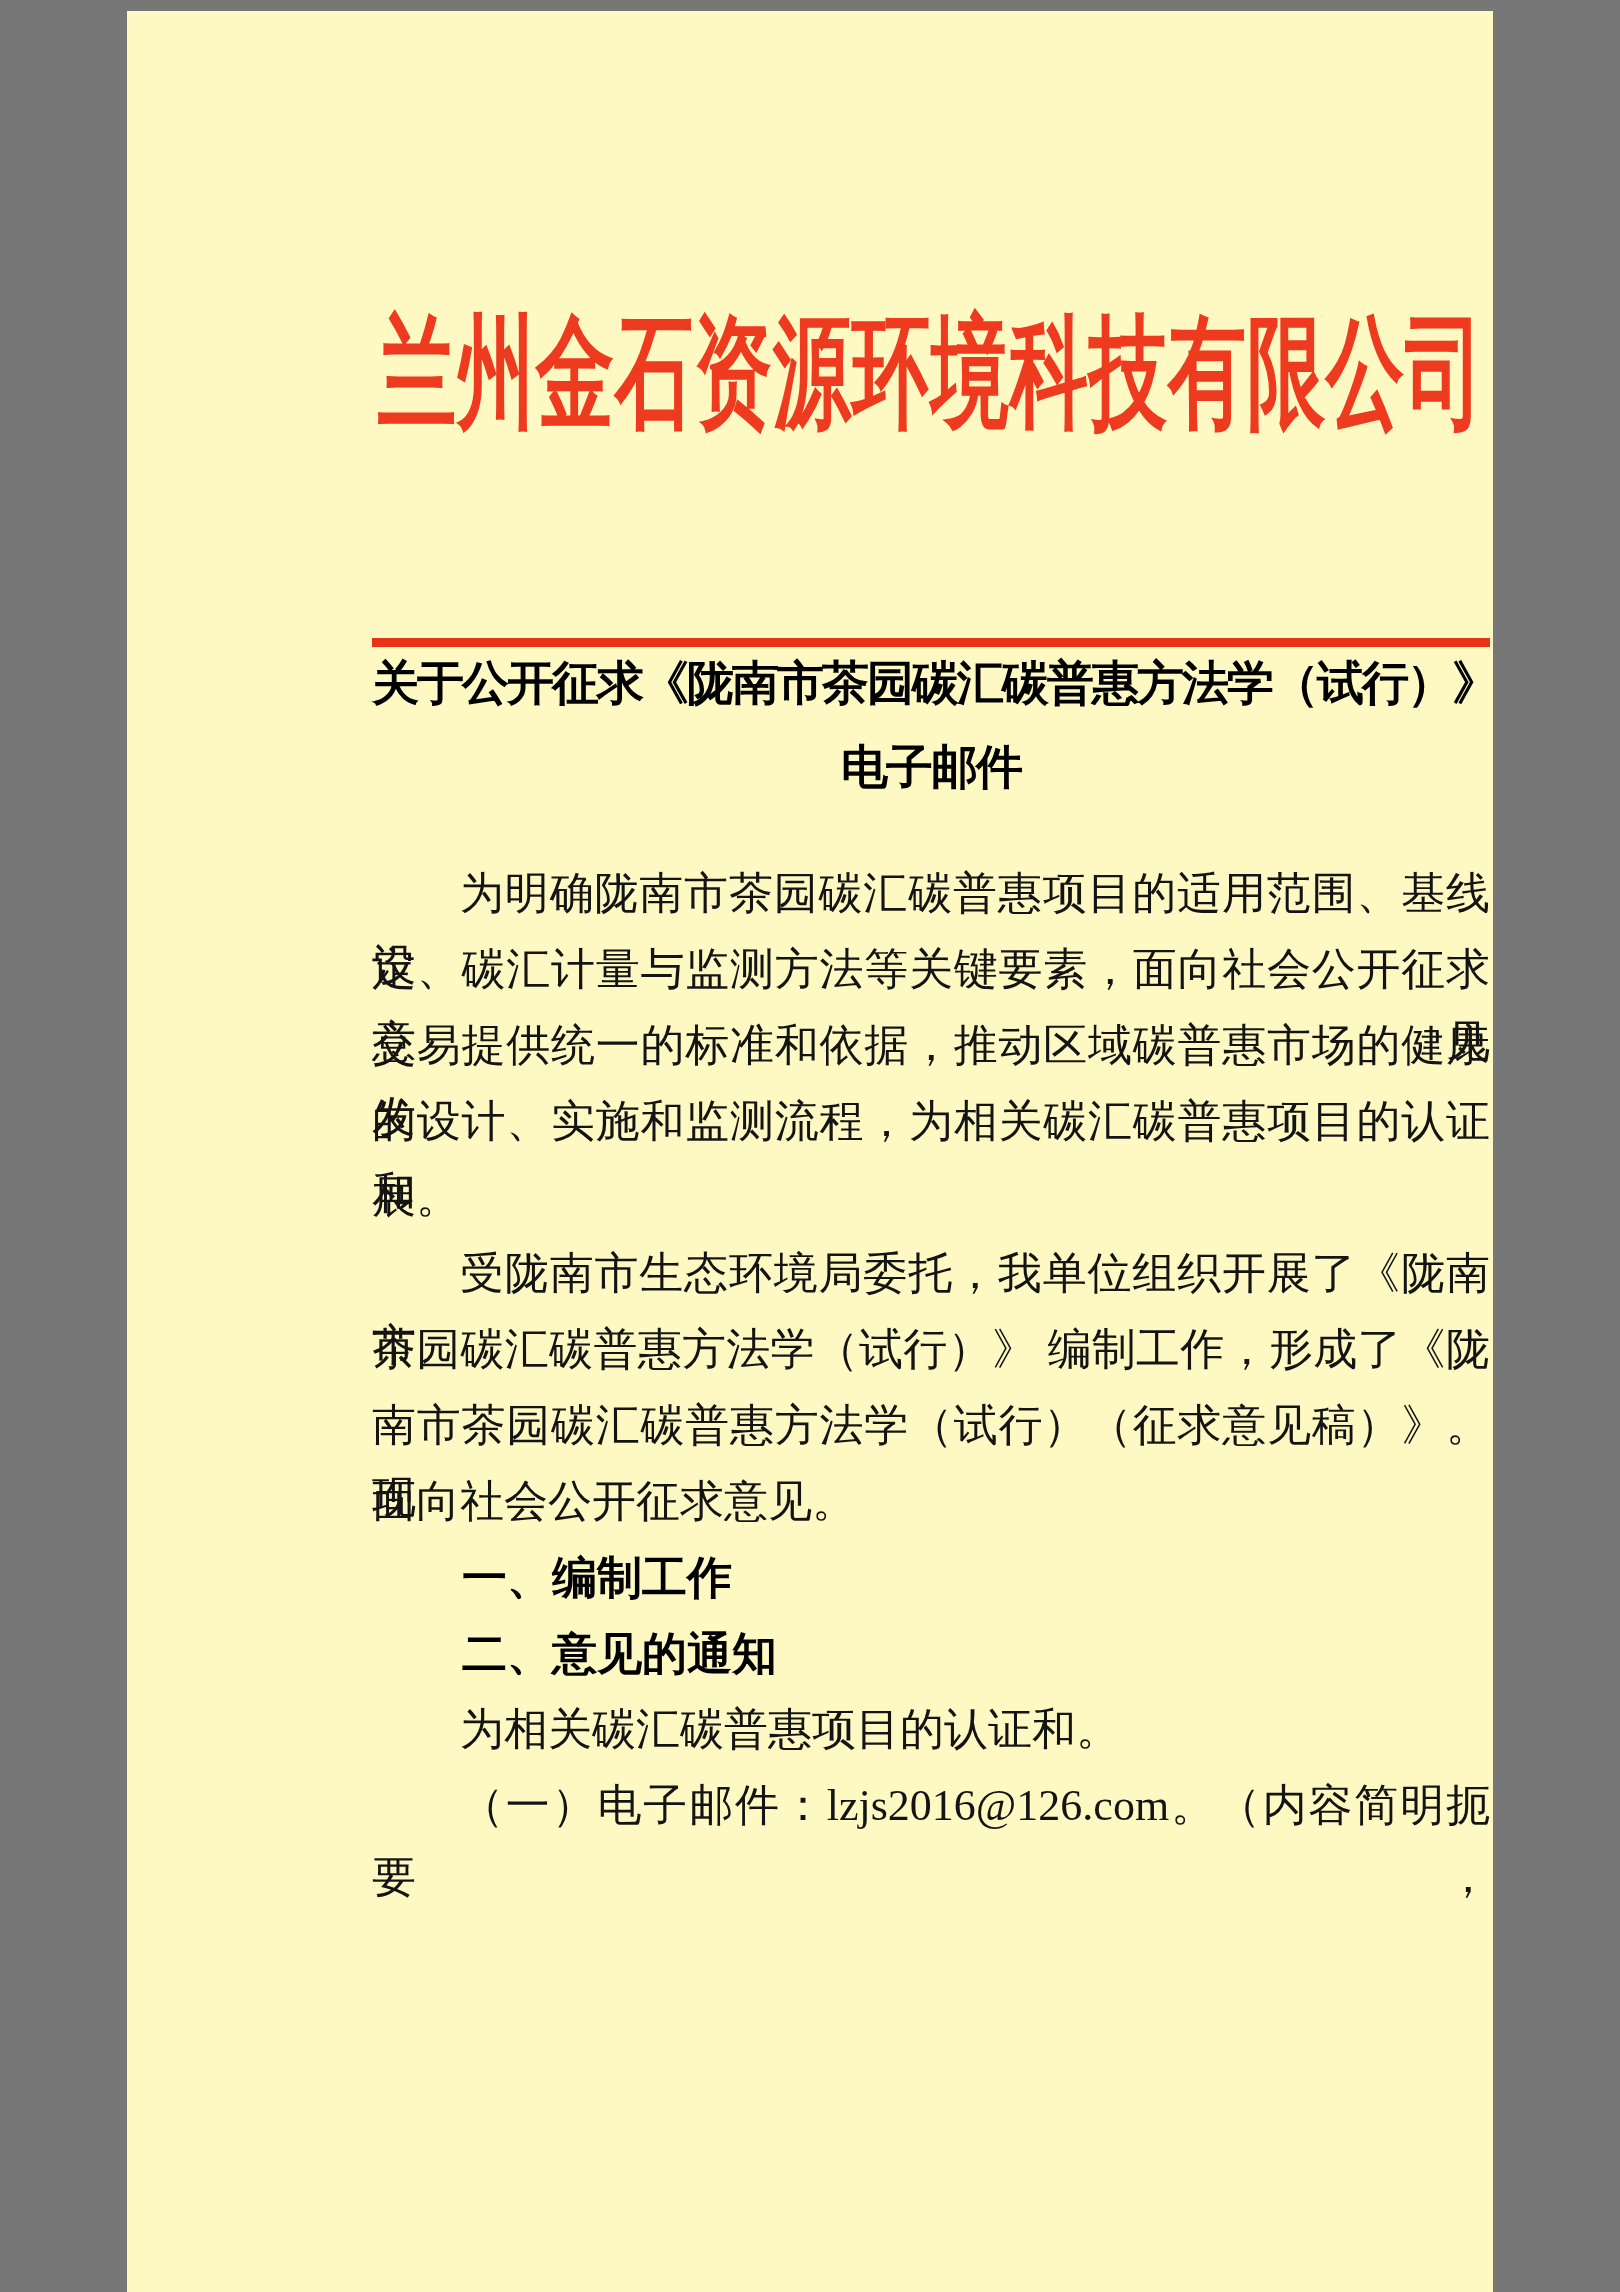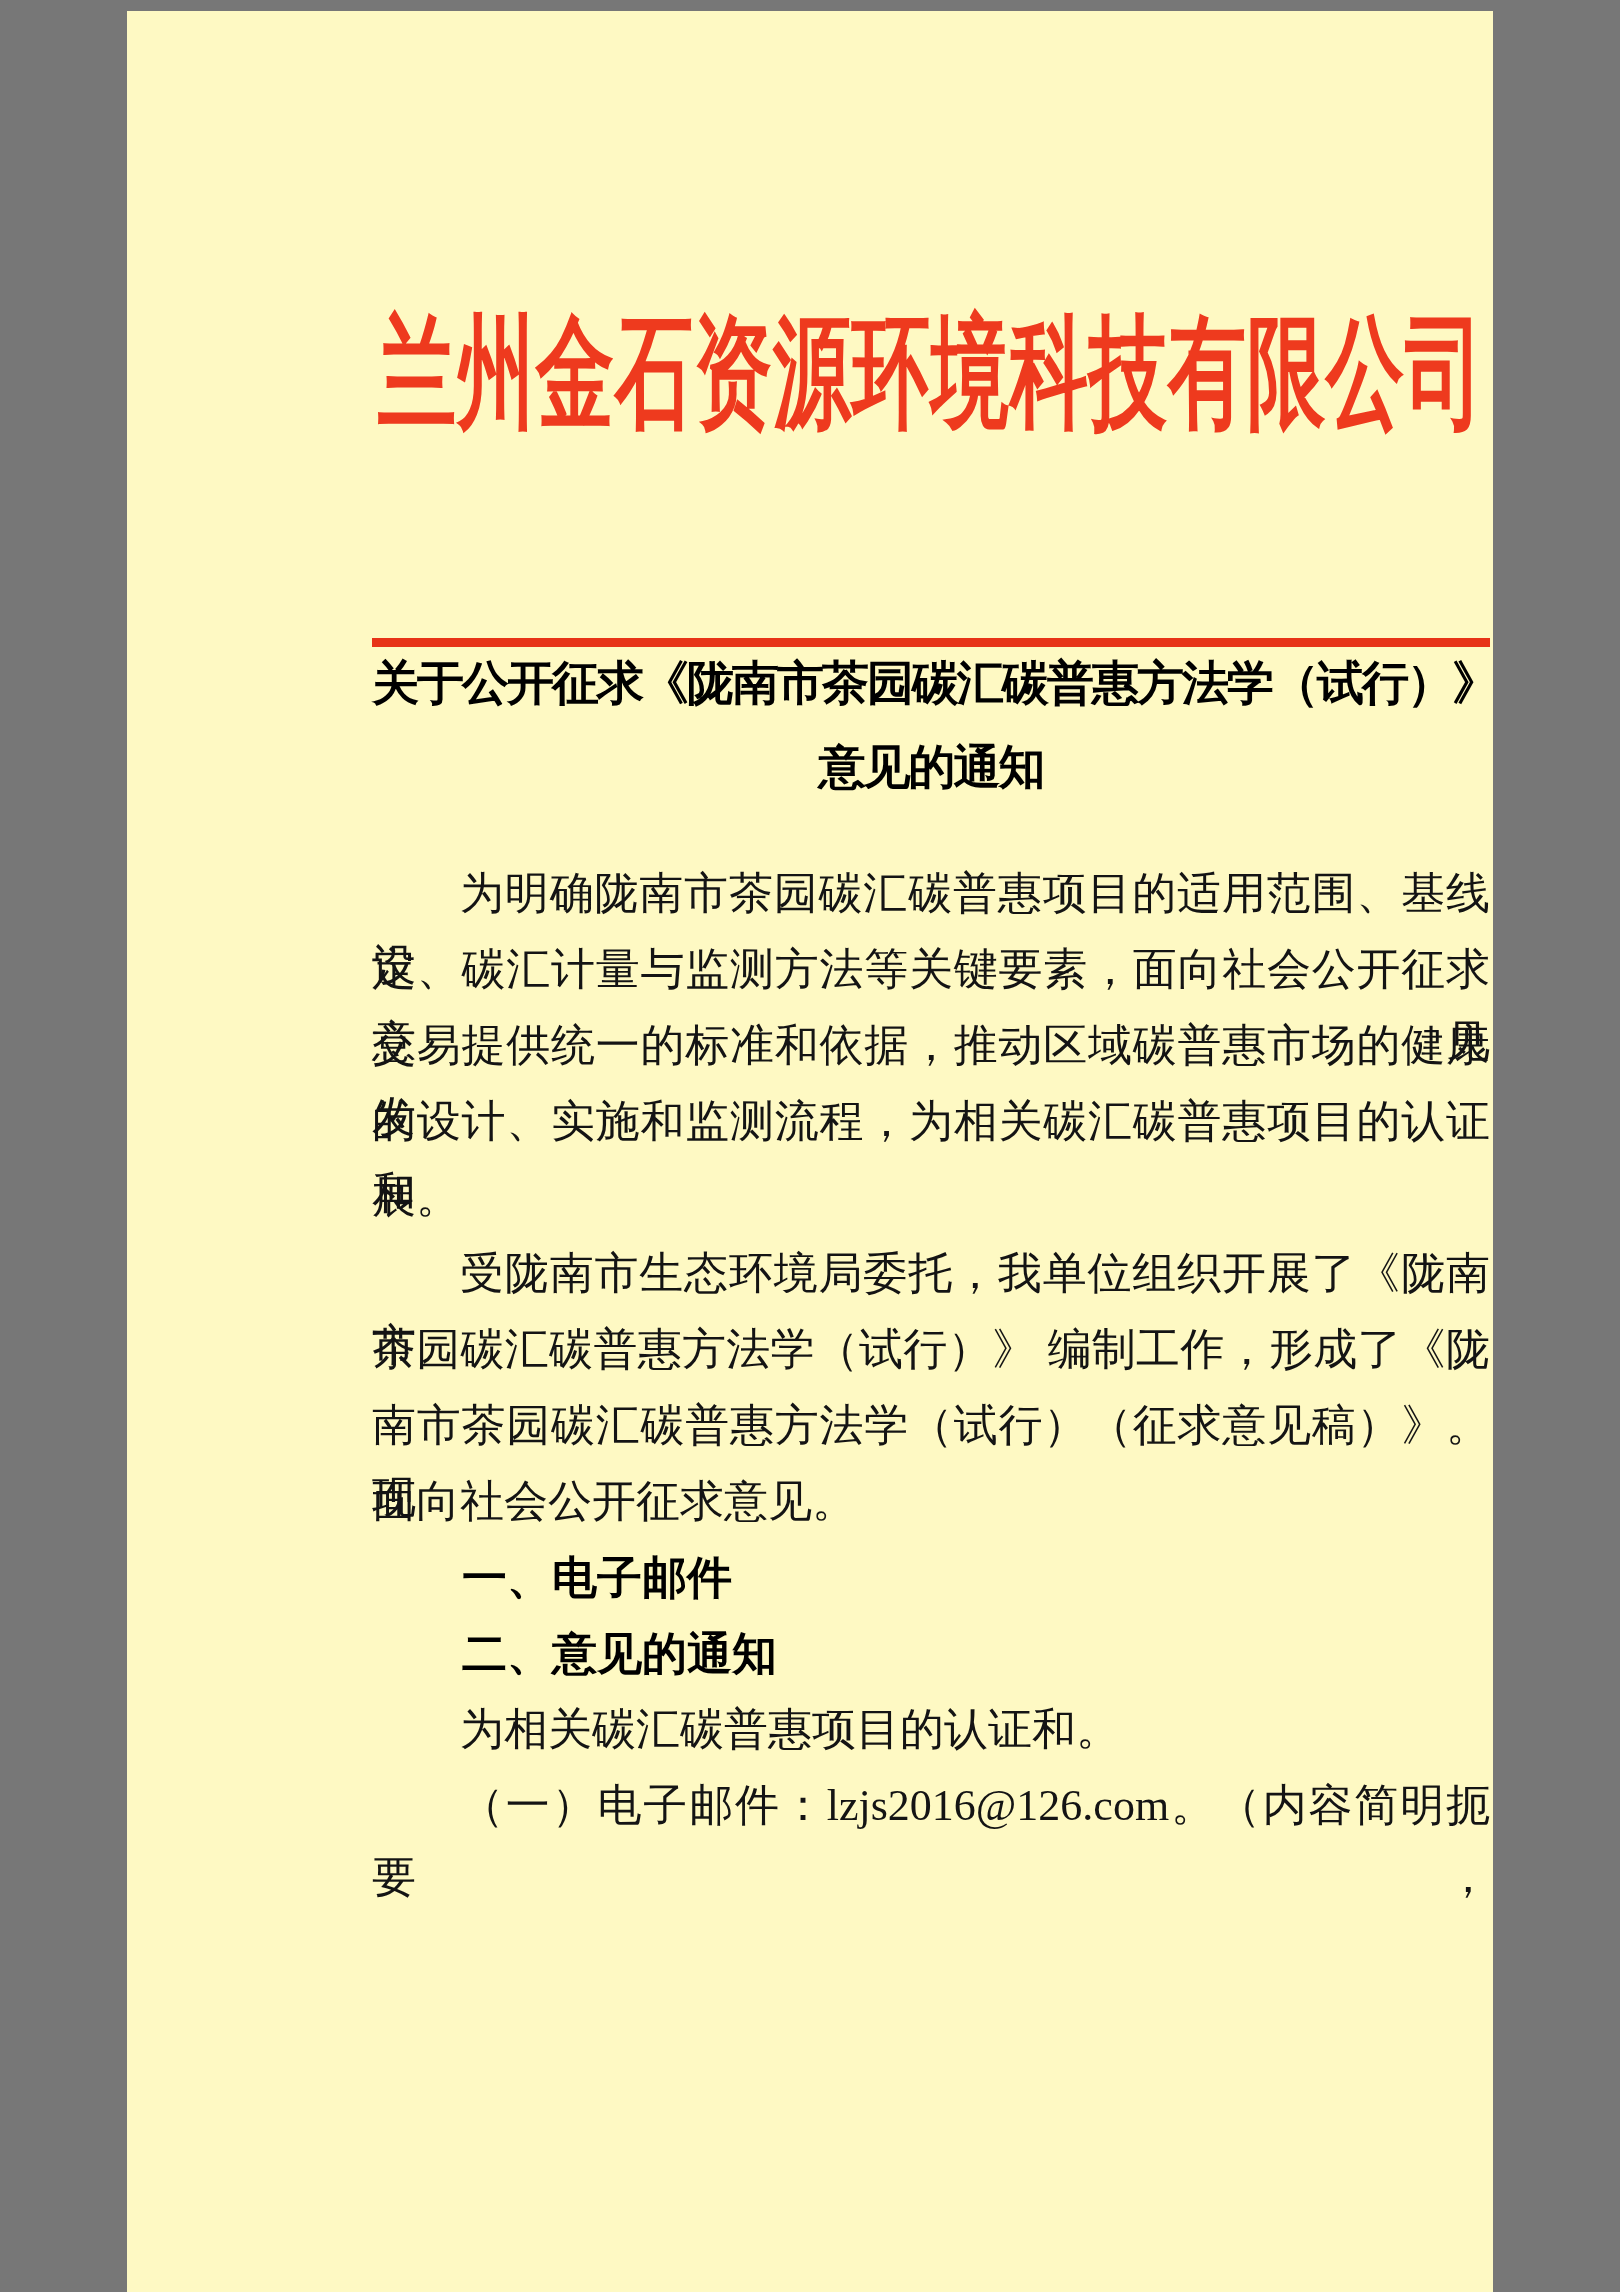--- a/index.html
+++ b/index.html
@@ -83,33 +83,33 @@
 <body>
 
 <div class="page">
 
   <div class="letterhead">兰州金石资源环境科技有限公司</div>
 
   <div class="rule"></div>
 
   <div class="title-block">
     <div>关于公开征求《陇南市茶园碳汇碳普惠方法学（试行）》</div>
-    <div>意见的通知</div>
+    <div>电子邮件</div>
   </div>
 
   <div class="body-block">
     <div class="ln ind fill">为明确陇南市茶园碳汇碳普惠项目的适用范围、基线设</div>
     <div class="ln fill">定、碳汇计量与监测方法等关键要素，面向社会公开征求意见</div>
     <div class="ln fill">交易提供统一的标准和依据，推动区域碳普惠市场的健康发</div>
     <div class="ln fill">的设计、实施和监测流程，为相关碳汇碳普惠项目的认证和</div>
     <div class="ln">展。</div>
     <div class="ln ind fill">受陇南市生态环境局委托，我单位组织开展了《陇南市</div>
     <div class="ln fill">茶园碳汇碳普惠方法学（试行）》 编制工作，形成了《陇</div>
     <div class="ln fill">南市茶园碳汇碳普惠方法学（试行）（征求意见稿）》。现</div>
     <div class="ln">面向社会公开征求意见。</div>
-    <div class="ln ind hd">一、电子邮件</div>
+    <div class="ln ind hd">一、编制工作</div>
     <div class="ln ind hd">二、意见的通知</div>
     <div class="ln ind">为相关碳汇碳普惠项目的认证和。</div>
     <div class="ln ind fill">（一）电子邮件：lzjs2016@126.com。（内容简明扼要，</div>
   </div>
 
 </div>
 
 
 </body></html>

